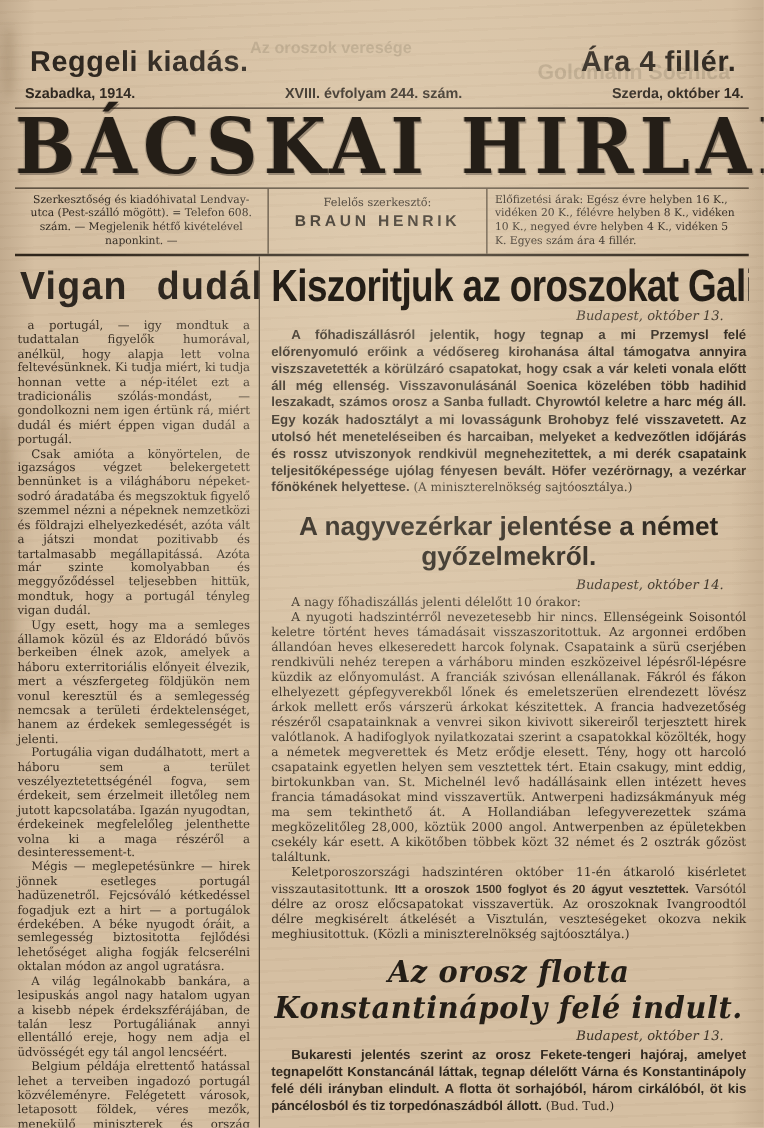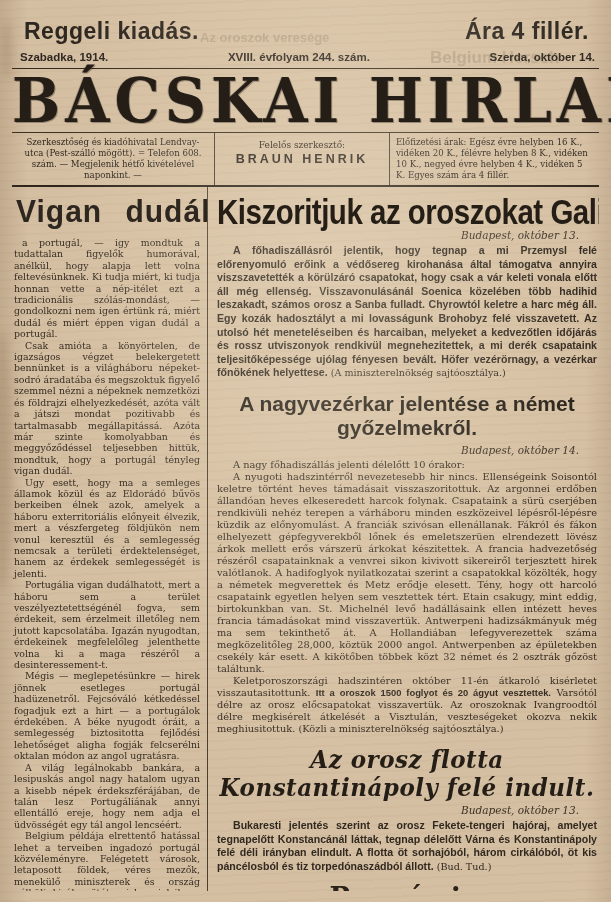--- a/index.html
+++ b/index.html
@@ -15,21 +15,21 @@
     background:
       radial-gradient(ellipse at 55% 30%, rgba(255,244,220,0.25), rgba(0,0,0,0) 60%),
       repeating-linear-gradient(178deg, rgba(121,92,60,0.045) 0 2px, rgba(0,0,0,0) 2px 9px),
       linear-gradient(90deg, rgba(90,65,40,0.16), rgba(0,0,0,0) 28px, rgba(0,0,0,0) 585px, rgba(90,65,40,0.12));
   }
   .stain{position:absolute;border-radius:50%;background:rgba(92,66,38,0.16);filter:blur(4px);pointer-events:none;}
   .ghost{
     position:absolute;color:rgba(70,60,45,0.16);font-weight:bold;
     font-family:"Liberation Sans", sans-serif;filter:blur(0.6px);pointer-events:none;white-space:nowrap;
   }
-  .page{position:relative;width:611px;height:902px;box-sizing:border-box;padding:10px 12px 0 12px;}
+  .page{position:relative;width:611px;height:902px;box-sizing:border-box;padding:28px 12px 0 12px;}
 
   
   .header-row1{display:flex;justify-content:space-between;align-items:baseline;padding:8px 10px 0 12px;}
   .edition,.price{font-family:"Liberation Sans", sans-serif;font-weight:bold;font-size:23px;letter-spacing:0.5px;}
   .header-row2{display:flex;justify-content:space-between;align-items:baseline;padding:6px 4px 3px 8px;}
   .header-row2 .cell{font-family:"Liberation Sans", sans-serif;font-weight:bold;font-size:11.5px;}
   .rule{border:0;border-top:2px solid #33291e;margin:2px 0 0 0;}
   .rule.thin{border-top-width:1px;}
 
   
@@ -94,21 +94,21 @@
   }
 </style>
 </head>
 <body>
 
 <div class="page">
   <div class="paper-texture"></div>
   <div class="stain" style="left:-6px;top:330px;width:18px;height:260px;"></div>
   <div class="stain" style="left:2px;top:20px;width:10px;height:60px;"></div>
   <div class="ghost" style="top:30px;left:200px;font-size:13px;">Az oroszok veresége</div>
-  <div class="ghost" style="top:48px;left:430px;font-size:17px;">Belgium Hersch</div>
+  <div class="ghost" style="top:48px;left:430px;font-size:17px;">Goldmann Soenica</div>
 
   <div class="header-row1">
     <span class="edition">Reggeli kiadás.</span>
     <span class="price">Ára 4 fillér.</span>
   </div>
   <div class="header-row2">
     <span class="cell">Szabadka, 1914.</span>
     <span class="cell">XVIII. évfolyam 244. szám.</span>
     <span class="cell">Szerda, október 14.</span>
   </div>

